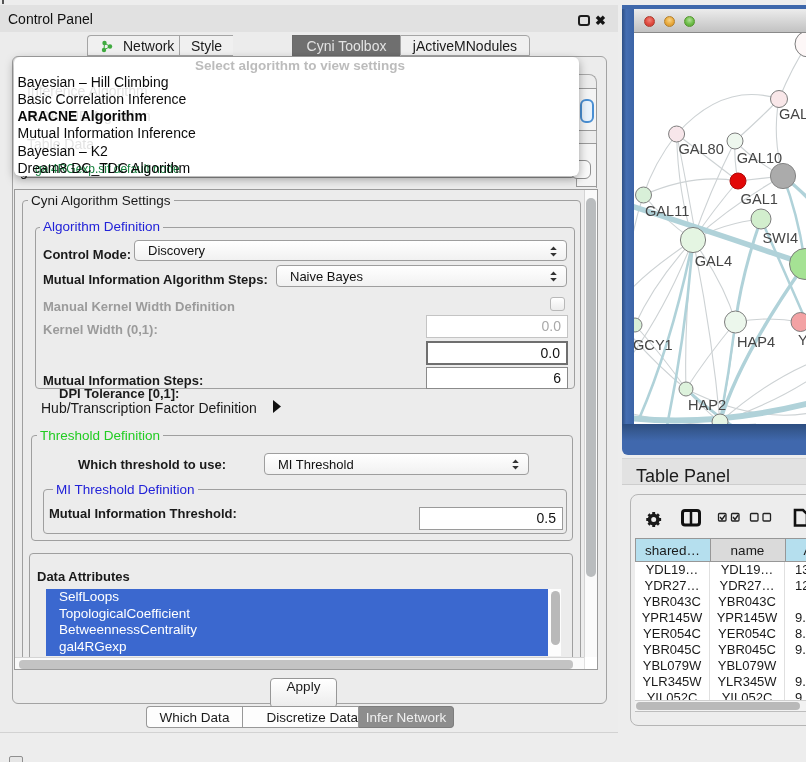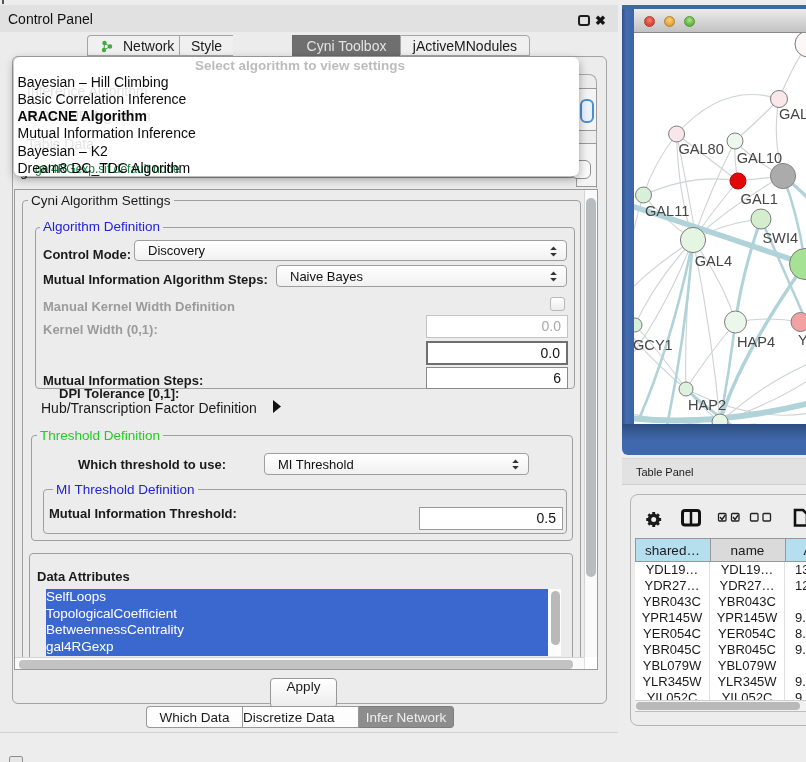--- a/index.html
+++ b/index.html
@@ -117,36 +117,36 @@
   <div class="gbox" style="left:28px;top:299px;width:524px;height:45px;"></div>
   <div class="gtitle" style="left:38px;top:293px;color:#2222d8;">MI Threshold Definition</div>
   <div class="abs b" style="left:34px;top:316px;">Mutual Information Threshold:</div>
   <div class="inp" style="left:404px;top:317px;width:144px;height:23px;border:1px solid #9a9a9a;">
         <span>0.5</span>
       </div>
 
   <div class="gbox" style="left:14px;top:363px;width:544px;height:300px;"></div>
 
   <div class="abs b" style="left:22px;top:379px;">Data Attributes</div>
-  <div class="abs" style="left:31px;top:399px;width:502px;height:67px;background:#3b68cf;color:#fff;font-size:13.5px;line-height:16.6px;padding-left:0;overflow:hidden;">SelfLoops<br>TopologicalCoefficient<br>BetweennessCentrality<br>gal4RGexp</div>
+  <div class="abs" style="left:31px;top:399px;width:502px;height:67px;background:#3b68cf;color:#fff;font-size:13.5px;line-height:16.6px;padding-left:13px;overflow:hidden;">SelfLoops<br>TopologicalCoefficient<br>BetweennessCentrality<br>gal4RGexp</div>
   <div class="abs" style="left:533px;top:399px;width:13px;height:67px;background:#fdfdfd;"></div>
   <div class="abs" style="left:535.5px;top:401px;width:9px;height:54px;background:#b9b9b9;border-radius:5px;"></div>
 
   <div class="abs" style="left:569px;top:0;width:15px;height:467px;background:#fafafa;border-left:1px solid #d4d4d4;"></div>
   <div class="abs" style="left:571px;top:8px;width:10px;height:379px;background:#b9bcbe;border-radius:5px;"></div>
   <div class="abs" style="left:0;top:467px;width:569px;height:14px;background:#fafafa;border-top:1px solid #d4d4d4;"></div>
   <div class="abs" style="left:4px;top:470px;width:554px;height:8.5px;background:#c3c3c3;border-radius:4px;"></div>
   <div class="abs" style="left:569px;top:467px;width:15px;height:14px;background:#fff;border-left:1px solid #e0e0e0;"></div>
 </div>
 
 <div class="abs" style="left:270px;top:678px;width:67px;height:30px;border:1px solid #979797;border-radius:4px;background:linear-gradient(#ffffff,#ececec);text-align:center;font-size:13.5px;line-height:16px;">Apply</div>
 
 <div class="abs" style="left:146px;top:706px;height:22px;display:flex;font-size:13.5px;">
  <div style="width:96px;border:1px solid #989898;border-right:none;border-radius:4px 0 0 4px;background:#fdfdfd;text-align:center;line-height:21px;">Which Data</div>
- <div style="width:117px;border:1px solid #989898;background:#fdfdfd;text-align:left;line-height:21px;">Discretize Data</div>
+ <div style="width:117px;border:1px solid #989898;background:#fdfdfd;text-align:right;line-height:21px;">Discretize Data</div>
  <div style="width:95px;border:1px solid #7d7d7d;border-left:none;border-radius:0 4px 4px 0;background:#8d8d8d;color:#f0f0f0;text-align:center;line-height:21px;">Infer Network</div>
 </div>
 
 <div class="abs" style="left:0;top:732px;width:618px;height:1px;background:#d2d2d2;"></div>
 <div class="abs" style="left:9px;top:756px;width:14px;height:10px;border:1px solid #8f8f8f;border-radius:2px;background:#e6e6e6;"></div>
 
 <div class="abs" style="left:13.5px;top:57px;width:565.5px;height:119px;background:#ffffff;border-radius:6px;box-shadow:0 3px 10px rgba(0,0,0,0.35);"></div>
 <div class="abs" style="left:27px;top:83px;color:#e3e3e3;font-size:14px;">Inference Algorithm</div>
 <div class="abs" style="left:30px;top:108px;color:#e3e3e3;font-size:14px;">ARACNE Algorithm</div>
 <div class="abs" style="left:27px;top:136px;color:#e3e3e3;font-size:14px;">Table Data</div>
@@ -239,21 +239,21 @@
 <text x="60.7" y="233.1">GAL4</text>
 <text x="-1" y="316.5">GCY1</text>
 <text x="103" y="313.5">HAP4</text>
 <text x="164" y="312">YKL</text>
 <text x="54" y="377">HAP2</text>
 </g>
 </svg>
 </div>
 
 <div class="abs" style="left:622px;top:458px;width:184px;height:27px;background:#e2e2e2;border-top:1px solid #d5d5d5;border-bottom:1px solid #cdcdcd;"></div>
-<div class="abs" style="left:636px;top:466px;font-size:11px;color:#1b1b1b;">Table Panel</div>
+<div class="abs" style="left:636px;top:466px;font-size:18px;color:#1b1b1b;">Table Panel</div>
 
 <div class="abs" style="left:630px;top:494px;width:200px;height:232px;background:#ededed;border:1px solid #b5b5b5;border-radius:8px;"></div>
 <svg class="abs" style="left:640px;top:505px;" width="176" height="26" viewBox="0 0 176 26">
  <g fill="#1a1a1a">
   <path d="M14.5,5.2 L13.2,5.2 C12.9,4.5 12.9,4.4 12.6,3.9 L13.5,3 L11.9,1.4 L11,2.3 C10.5,2 10.3,2 9.7,1.7 L9.7,0.4 L7.4,0.4 L7.4,1.7 C6.8,2 6.6,2 6.1,2.3 L5.2,1.4 L3.6,3 L4.5,3.9 C4.2,4.4 4.2,4.5 3.9,5.2 L2.6,5.2 L2.6,7.5 L3.9,7.5 C4.2,8.2 4.2,8.3 4.5,8.8 L3.6,9.7 L5.2,11.3 L6.1,10.4 C6.6,10.7 6.8,10.7 7.4,11 L7.4,12.3 L9.7,12.3 L9.7,11 C10.3,10.7 10.5,10.7 11,10.4 L11.9,11.3 L13.5,9.7 L12.6,8.8 C12.9,8.3 12.9,8.2 13.2,7.5 L14.5,7.5 Z M8.55,8.3 A2,2 0 1,1 8.55,4.3 A2,2 0 1,1 8.55,8.3 Z" transform="translate(3,6.5) scale(1.25)" fill-rule="evenodd"></path>
  </g>
  <rect x="42.5" y="5.5" width="17" height="14.5" rx="2.5" fill="none" stroke="#111" stroke-width="3"></rect>
  <line x1="51" y1="5" x2="51" y2="20" stroke="#111" stroke-width="2.5"></line>
  <g fill="none" stroke="#222" stroke-width="1.3">
   <rect x="78.5" y="8.5" width="7.5" height="7.5" rx="1"></rect>

